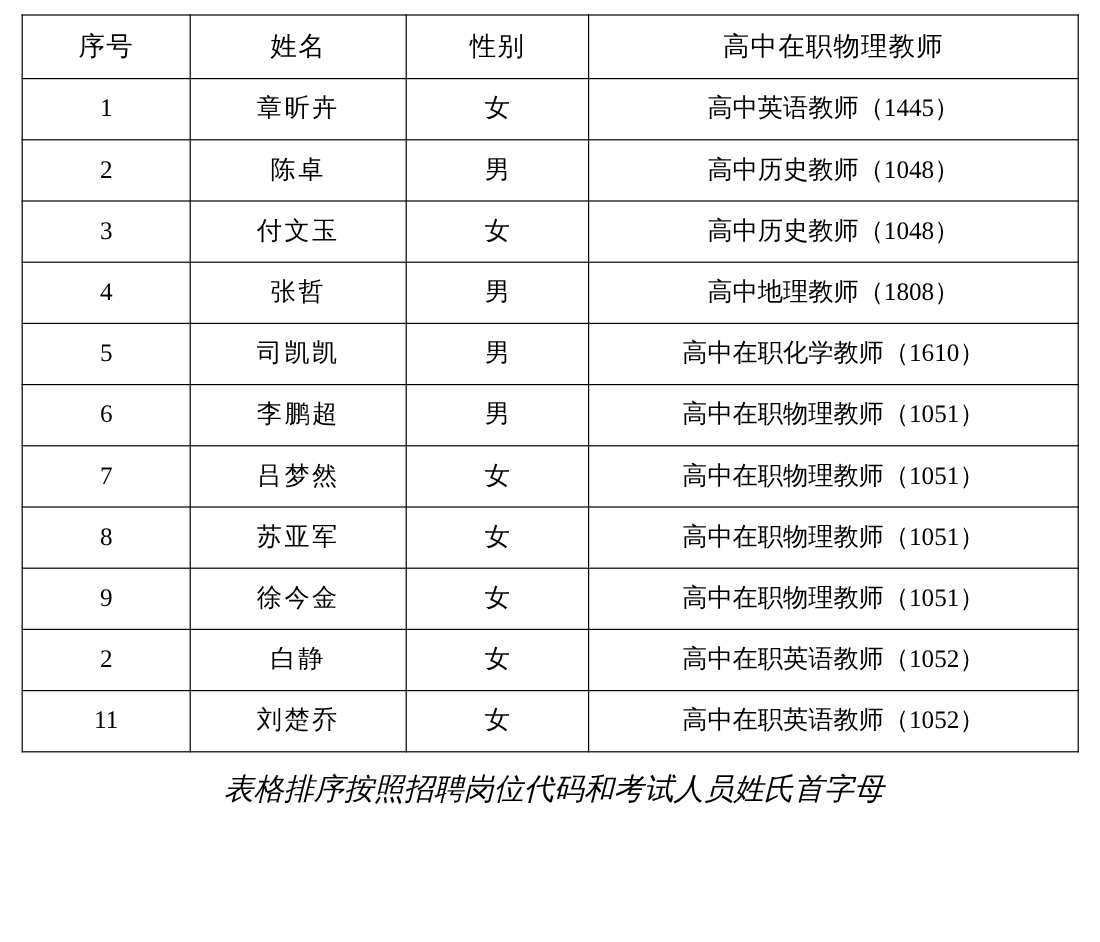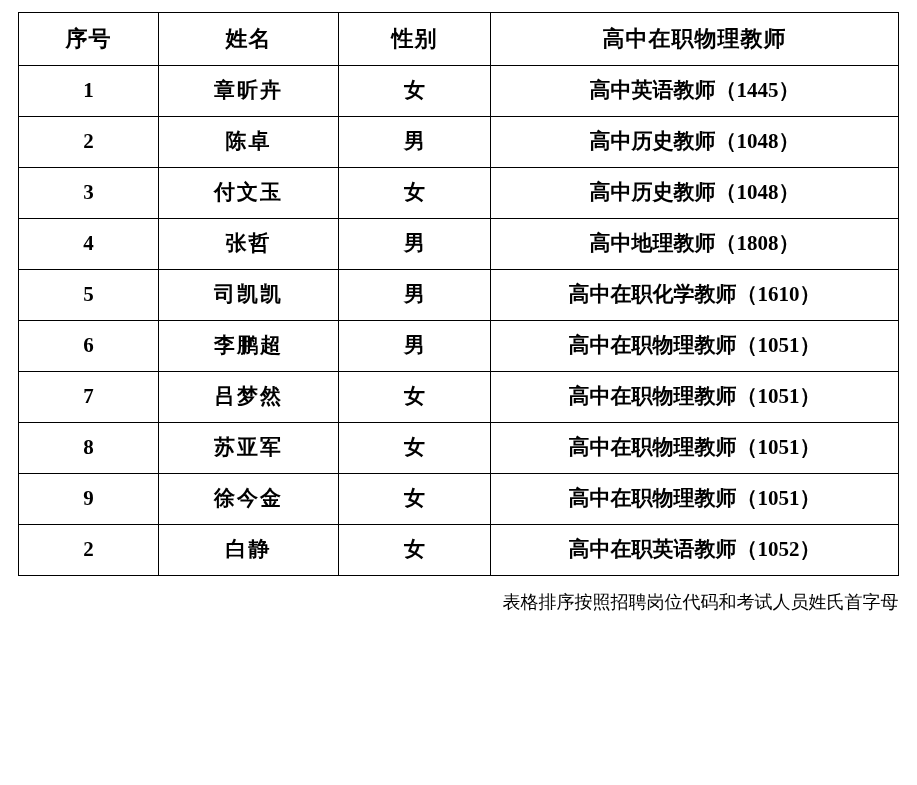--- a/index.html
+++ b/index.html
@@ -24,21 +24,21 @@
   table.roster {
     border-collapse: collapse;
     width: 880px;
     margin: 0 auto;
     table-layout: fixed;
   }
   table.roster td, table.roster th {
     border: 1px solid #000000;
     text-align: center;
     vertical-align: middle;
-    font-weight: bold;
+    font-weight: normal;
     font-size: 21px;
     line-height: 1.2;
     padding: 0;
     height: 50px;
   }
   table.roster thead th {
     height: 52px;
     font-size: 22px;
     letter-spacing: 1px;
   }
@@ -51,25 +51,26 @@
   }
   .name-cell {
     letter-spacing: 2px;
   }
   .post-cell {
     letter-spacing: 0px;
   }
   .footnote {
     width: 880px;
     margin: 14px auto 0 auto;
-    font-size: 18px;
+    font-size: 25px;
     line-height: 1.4;
-    text-align: right;
+    text-align: center;
     padding-left: 6px;
     box-sizing: border-box;
+    font-style: italic;
   }
 </style>
 </head>
 <body>
 
 <div class="page">
 
   <table class="roster">
     <colgroup>
       <col class="c-index">
@@ -139,18 +140,24 @@
         <td class="name-cell">徐今金</td>
         <td>女</td>
         <td class="post-cell">高中在职物理教师（1051）</td>
       </tr>
       <tr>
         <td>2</td>
         <td class="name-cell">白静</td>
         <td>女</td>
         <td class="post-cell">高中在职英语教师（1052）</td>
       </tr>
+      <tr>
+        <td>11</td>
+        <td class="name-cell">刘楚乔</td>
+        <td>女</td>
+        <td class="post-cell">高中在职英语教师（1052）</td>
+      </tr>
     </tbody>
   </table>
 
   <div class="footnote">表格排序按照招聘岗位代码和考试人员姓氏首字母</div>
 
 </div>
 
 </body></html>

